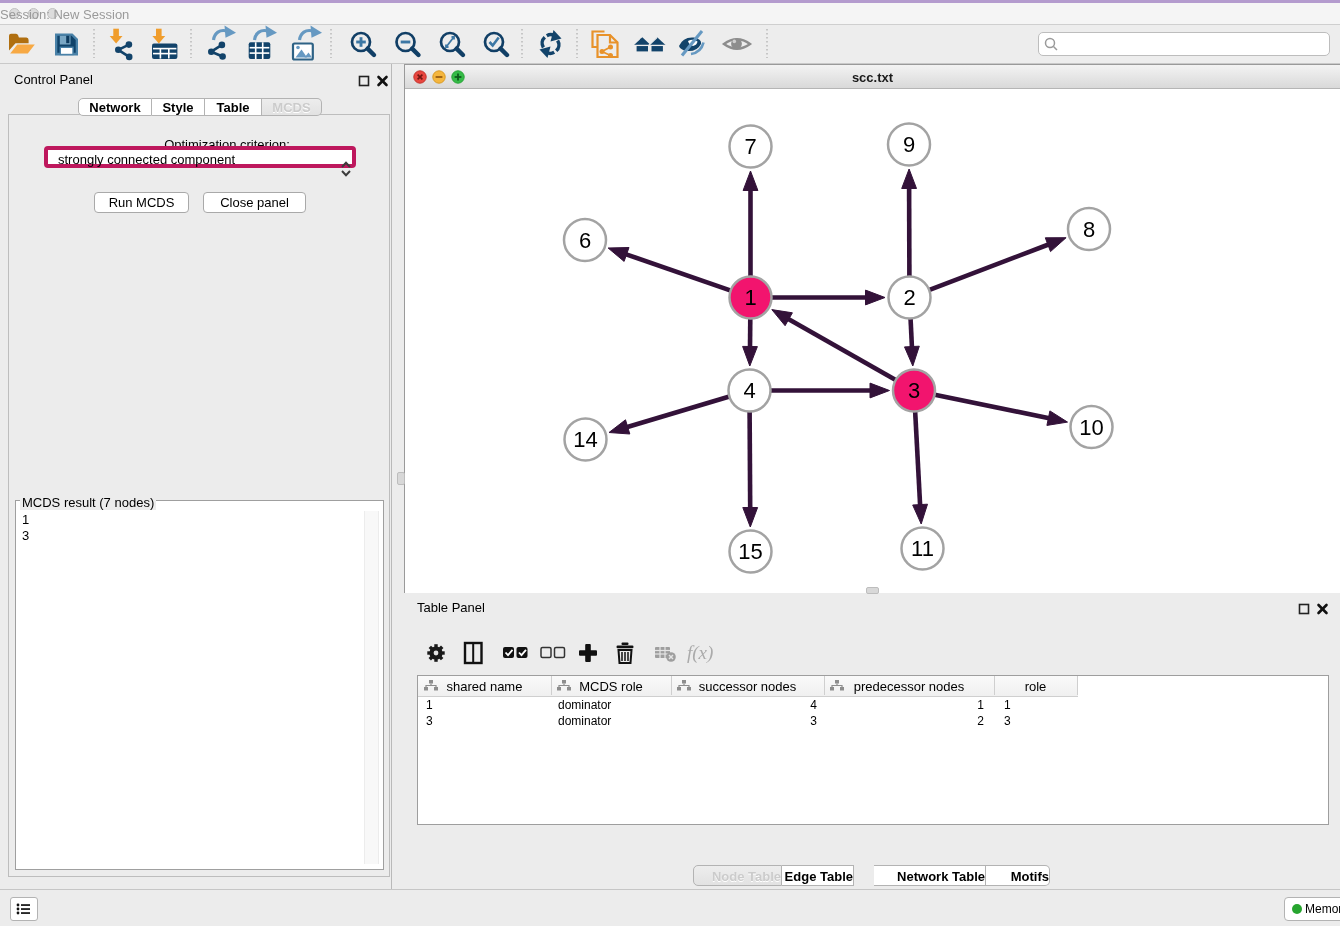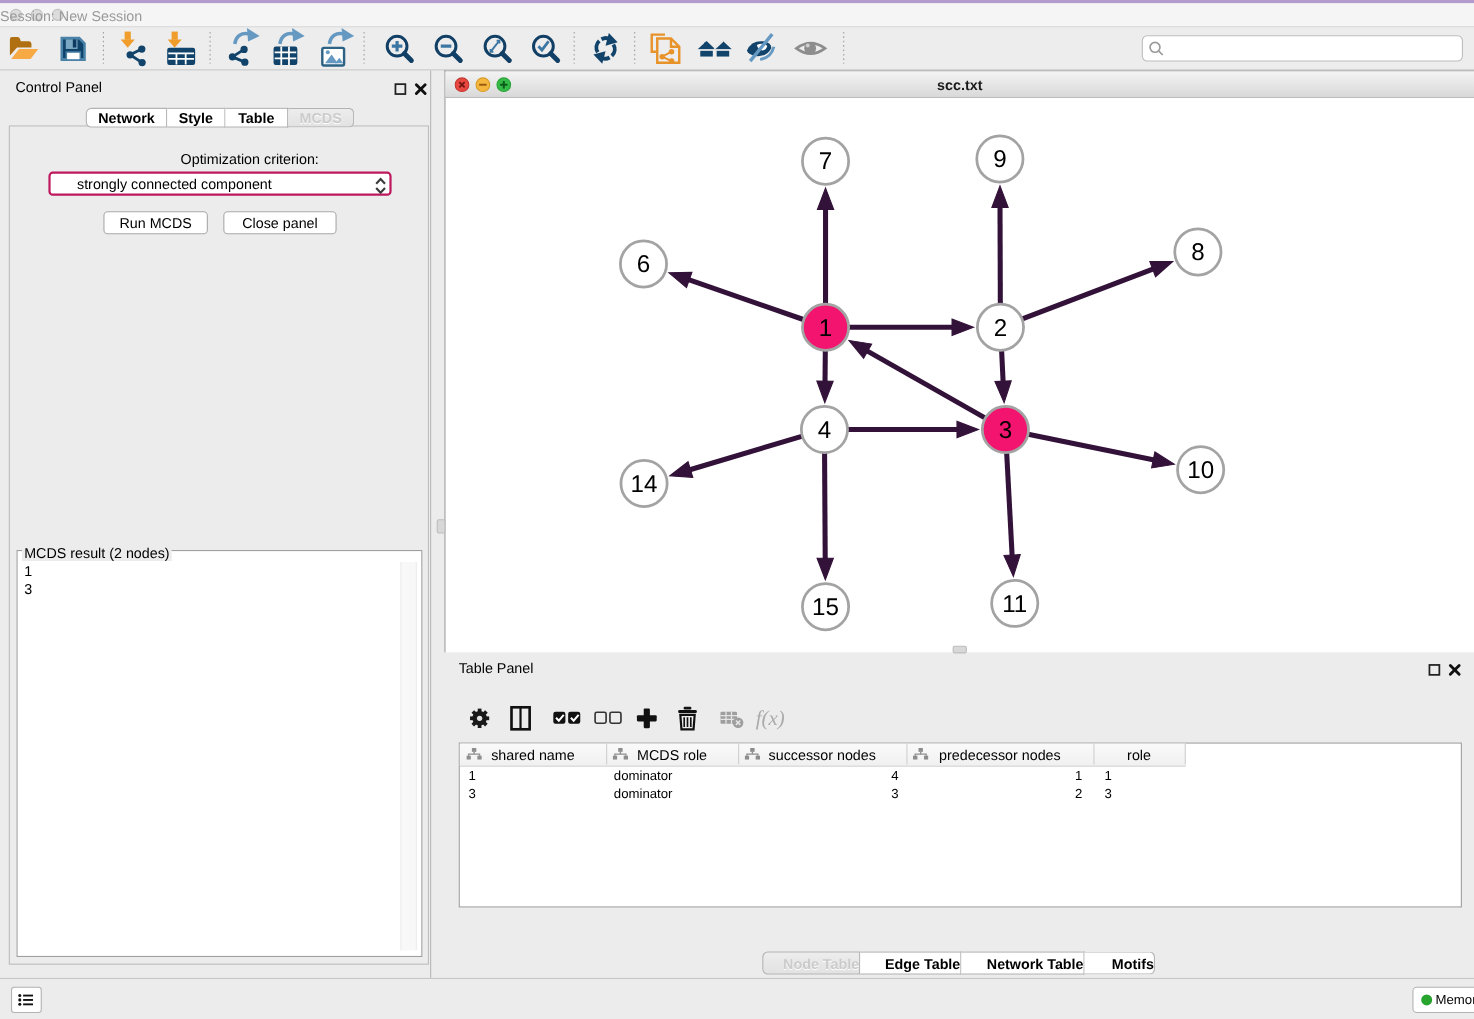--- a/index.html
+++ b/index.html
@@ -11,21 +11,21 @@
 #wtitle{left:0;top:7px;width:1340px;color:#9a9a9a;}
 #toolbar{left:0;top:25px;width:1340px;height:38px;background:#ededed;border-bottom:1px solid #c9c9c9;box-sizing:content-box;}
 #searchbox{left:1038px;top:32px;width:292px;height:24px;background:#fff;border:1px solid #bdbdbd;border-radius:5px;box-sizing:border-box;}
 
 #cp-title{left:14px;top:72px;}
 #cp-tabs{left:78px;top:98px;height:17px;}
 .tab{position:absolute;top:0;height:18px;line-height:17px;text-align:center;background:#fff;border:1px solid #b3b3b3;box-sizing:border-box;font-weight:bold;}
 .tabsel{background:linear-gradient(#ededed,#e2e2e2);color:#cbcbcb;text-shadow:0 1px 0 #fff;}
 #cp-content{left:8px;top:114px;width:382px;height:763px;border:1px solid #bdbdbd;background:#ececec;box-sizing:border-box;}
 #optlabel{left:0;top:137px;width:398px;text-align:center;margin-left:28px;}
-#dropdown{left:44px;top:156px;width:312px;height:22px;background:#fff;border:2px solid #be185d;border-radius:4px;box-sizing:border-box;line-height:20px;padding-left:24px;}
+#dropdown{left:44px;top:146px;width:312px;height:22px;background:#fff;border:4px solid #be185d;border-radius:4px;box-sizing:border-box;line-height:20px;padding-left:10px;}
 .btn{position:absolute;top:192px;height:21px;line-height:19px;text-align:center;background:#fff;border:1px solid #a9a9a9;border-radius:4px;box-sizing:border-box;}
 #fieldset{left:15px;top:500px;width:367px;height:368px;border:1px solid #9f9f9f;background:#fff;}
 #fslegend{left:20px;top:495px;background:#ececec;padding:0 2px;}
 #fsscroll{left:364px;top:511px;width:15px;height:353px;background:#f8f8f8;border-left:1px solid #ececec;border-right:1px solid #ececec;box-sizing:border-box;}
 
 #netwin{left:404px;top:64px;width:936px;height:529px;border:1px solid #9a9a9a;border-right:none;border-bottom:none;box-sizing:border-box;background:#fff;}
 #nettitle{left:0;top:0;width:935px;height:24px;background:linear-gradient(#f3f3f3,#d9d9d9);border-bottom:1px solid #b5b5b5;box-sizing:border-box;}
 #netname{left:0;top:5px;width:935px;text-align:center;font-weight:bold;color:#1a1a1a;}
 
 #tp-title{left:417px;top:600px;}
@@ -213,21 +213,21 @@
 <div class="abs" id="dropdown">strongly connected component</div>
 <div class="abs" style="left:339px;top:161px;">
 <svg width="14" height="16">
   <path d="M3,6 L7,1.8 L11,6" stroke="#3c3c3c" stroke-width="2" fill="none"></path>
   <path d="M3,10 L7,14.2 L11,10" stroke="#3c3c3c" stroke-width="2" fill="none"></path>
 </svg>
 </div>
 <div class="btn" style="left:94px;width:95px;">Run MCDS</div>
 <div class="btn" style="left:203px;width:103px;">Close panel</div>
 <div class="abs" id="fieldset"></div>
-<div class="abs" id="fslegend">MCDS result (2 nodes)</div>
+<div class="abs" id="fslegend">MCDS result (7 nodes)</div>
 <div class="abs" id="fsscroll"></div>
 <div class="abs" style="left:22px;top:512px;">1</div>
 <div class="abs" style="left:22px;top:528px;">3</div>
 
 <div class="abs" id="netwin">
   <div class="abs" id="nettitle">
     <svg class="abs" style="left:8px;top:5px;" width="64" height="14">
       <circle cx="7" cy="7" r="6.2" fill="#e8463f" stroke="#c3362f" stroke-width="1"></circle>
       <g stroke="#711712" stroke-width="1.6">
           <line x1="4.6" y1="4.6" x2="9.4" y2="9.4"></line>
@@ -423,21 +423,21 @@
   <div class="trow" style="left:506px;top:22px;width:60px;text-align:right;">1</div>
   <div class="trow" style="left:586px;top:22px;">1</div>
   <div class="trow" style="left:8px;top:38px;">3</div>
   <div class="trow" style="left:140px;top:38px;">dominator</div>
   <div class="trow" style="left:339px;top:38px;width:60px;text-align:right;">3</div>
   <div class="trow" style="left:506px;top:38px;width:60px;text-align:right;">2</div>
   <div class="trow" style="left:586px;top:38px;">3</div>
 </div>
 <div class="abs" id="btabs">
   <div class="btab tabsel" style="left:0;width:89px;border-top-left-radius:5px;border-bottom-left-radius:5px;">Node Table</div>
-  <div class="btab" style="left:89px;width:92px;border-left:none;">Edge Table</div>
+  <div class="btab" style="left:89px;width:72px;border-left:none;">Edge Table</div>
   <div class="btab" style="left:181px;width:112px;border-left:none;">Network Table</div>
   <div class="btab" style="left:293px;width:64px;border-left:none;border-top-right-radius:5px;border-bottom-right-radius:5px;">Motifs</div>
 </div>
 
 <div class="abs" id="statusbar"></div>
 <div class="abs" style="left:391px;top:64px;width:1px;height:825px;background:#b9b9b9;"></div>
 <div class="abs" style="left:397px;top:472px;width:6px;height:11px;background:#d8d8d8;border:1px solid #bdbdbd;border-radius:2px;"></div>
 <div class="abs" style="left:866px;top:587px;width:11px;height:5px;background:#d8d8d8;border:1px solid #bdbdbd;border-radius:2px;"></div>
 <div class="abs" id="listbtn">
 <svg width="26" height="22">

